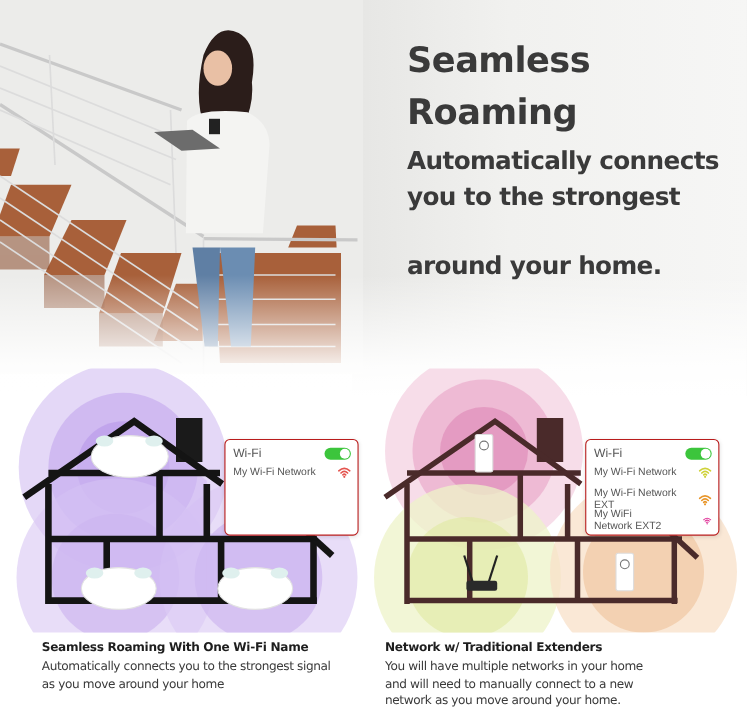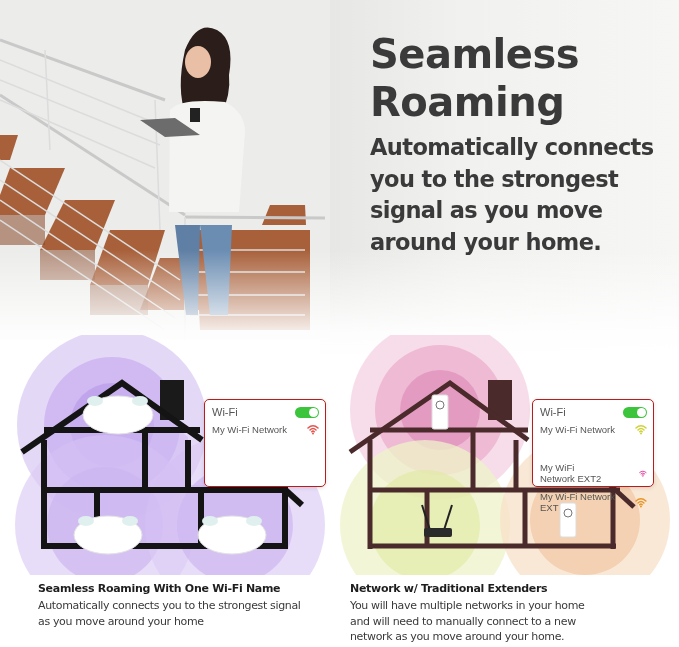--- a/index.html
+++ b/index.html
@@ -9,21 +9,21 @@
   
   .hero { position: absolute; left: 0; top: 0; width: 679px; height: 360px; overflow: hidden;
           background: linear-gradient(180deg, #eeeeec 0%, #f2f2f0 60%, #ffffff 100%); }
   .wall-right { position: absolute; left: 320px; top: 0; width: 359px; height: 360px;
           background: linear-gradient(90deg, #e6e6e4 0%, #f1f1ef 40%, #f6f6f5 100%); }
   .stairs { position: absolute; left: 0; top: 0; width: 330px; height: 340px; }
   .hero-fade { position: absolute; left: 0; top: 250px; width: 679px; height: 110px;
           background: linear-gradient(180deg, rgba(255,255,255,0) 0%, rgba(255,255,255,0.9) 75%, #fff 100%); }
 
   .headline { position: absolute; left: 370px; top: 30px; width: 300px; color: #3a3a3a; }
-  .headline h1 { font-family: "DejaVu Sans", sans-serif; font-weight: bold; font-size: 40px; line-height: 48px; letter-spacing: -0.5px; }
+  .headline h1 { font-family: "DejaVu Sans", sans-serif; font-weight: bold; font-size: 32px; line-height: 48px; letter-spacing: -0.5px; }
   .headline p { margin-top: 6px; font-family: "DejaVu Sans", sans-serif; font-size: 22.5px; line-height: 31.5px; font-weight: bold; color: #3a3a3a; letter-spacing: -0.6px; }
 
   
   .diagram { position: absolute; top: 335px; height: 240px; overflow: visible; }
   .diagram.left { left: 0; width: 340px; }
   .diagram.right { left: 340px; width: 339px; }
 
   .wifi-card { position: absolute; background: #ffffff; border: 1px solid #b91c1c; border-radius: 5px;
           box-shadow: 0 1px 4px rgba(0,0,0,0.12); font-family: "Liberation Sans", sans-serif; }
   .wifi-card .row { position: absolute; left: 7px; right: 6px; display: flex; align-items: center; justify-content: space-between; }
@@ -100,21 +100,21 @@
   <div class="hero-fade"></div>
 
   <div class="headline">
     <h1>
       <span>Seamless</span><br>
       <span>Roaming</span>
     </h1>
     <p>
       <span>Automatically connects</span><br>
       <span>you to the strongest</span><br>
-      <span>signal as you move</span><br>
+      <br>
       <span>around your home.</span>
     </p>
   </div>
 </div>
 
 <div class="diagram left">
   <svg width="340" height="240" viewBox="0 0 340 240">
 
     <g>
       <circle cx="112" cy="90" r="95" fill="#d9c8f4" opacity="0.7"></circle>
@@ -233,21 +233,21 @@
       <span class="net">My Wi-Fi Network</span>
       <svg width="12" height="11" viewBox="0 0 24 22">
         <g fill="none" stroke="#cfd23a" stroke-width="3" stroke-linecap="round">
           <path d="M2 8 Q12 -1 22 8"></path>
             <path d="M6 12 Q12 6 18 12"></path>
             <path d="M9.5 15.5 Q12 13 14.5 15.5"></path>
         </g>
           <circle cx="12" cy="19" r="2" fill="#cfd23a"></circle>
       </svg>
     </div>
-    <div class="row" style="top:43px;margin-top:48px;">
+    <div class="row" style="top:43px;">
       <span class="net">My Wi-Fi Network EXT</span>
       <svg width="12" height="11" viewBox="0 0 24 22">
         <g fill="none" stroke="#e8962a" stroke-width="3" stroke-linecap="round">
           <path d="M2 8 Q12 -1 22 8"></path>
             <path d="M6 12 Q12 6 18 12"></path>
             <path d="M9.5 15.5 Q12 13 14.5 15.5"></path>
         </g>
           <circle cx="12" cy="19" r="2" fill="#e8962a"></circle>
       </svg>
     </div>

